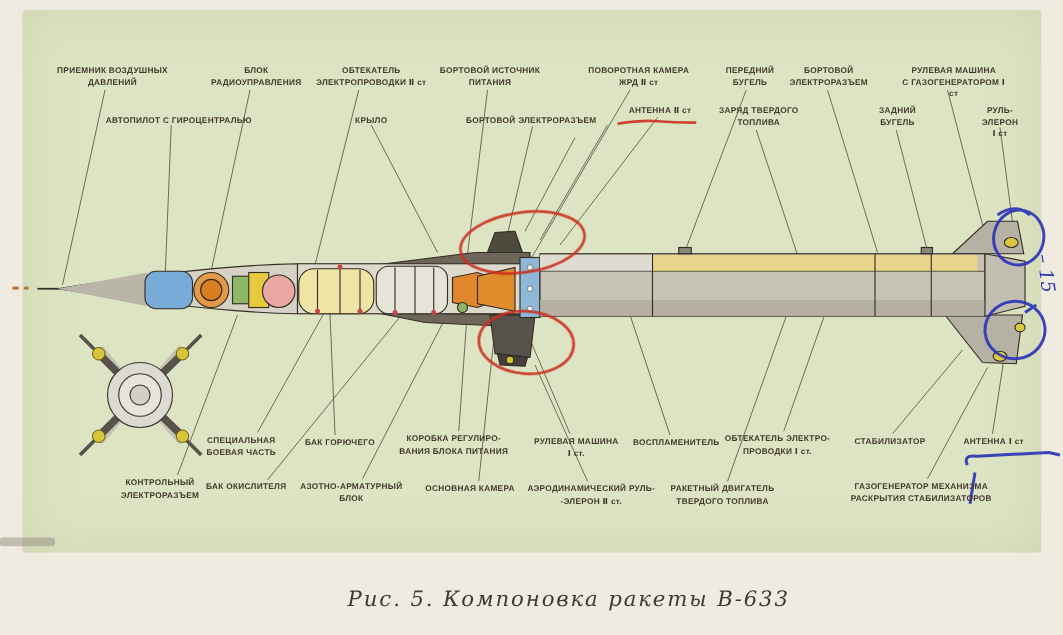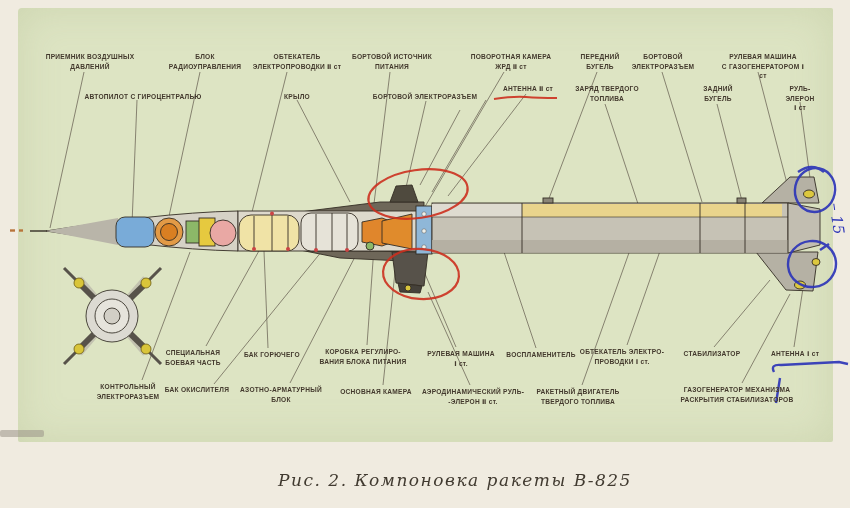--- a/index.html
+++ b/index.html
@@ -231,14 +231,14 @@
 ТВЕРДОГО ТОПЛИВА</div>
       <div class="callout" style="left: 622px; top: 347px;">ОБТЕКАТЕЛЬ ЭЛЕКТРО-
 ПРОВОДКИ Ⅰ ст.</div>
       <div class="callout" style="left: 712px; top: 349px;">СТАБИЛИЗАТОР</div>
       <div class="callout" style="left: 737px; top: 385px;">ГАЗОГЕНЕРАТОР МЕХАНИЗМА
 РАСКРЫТИЯ СТАБИЛИЗАТОРОВ</div>
       <div class="callout" style="left: 795px; top: 349px;">АНТЕННА Ⅰ ст</div>
     </div>
 
   <div id="blue-note">– 15</div>
-  <div id="caption">Рис. 2.  Компоновка ракеты В-825</div>
+  <div id="caption">Рис. 5.  Компоновка ракеты В-633</div>
 </div>
 
 </body></html>

